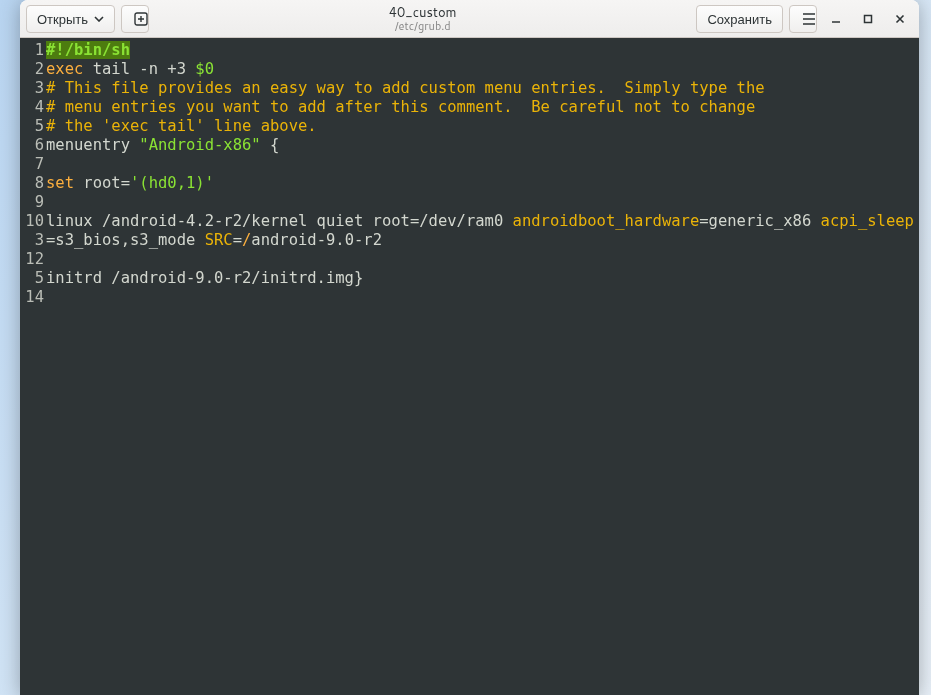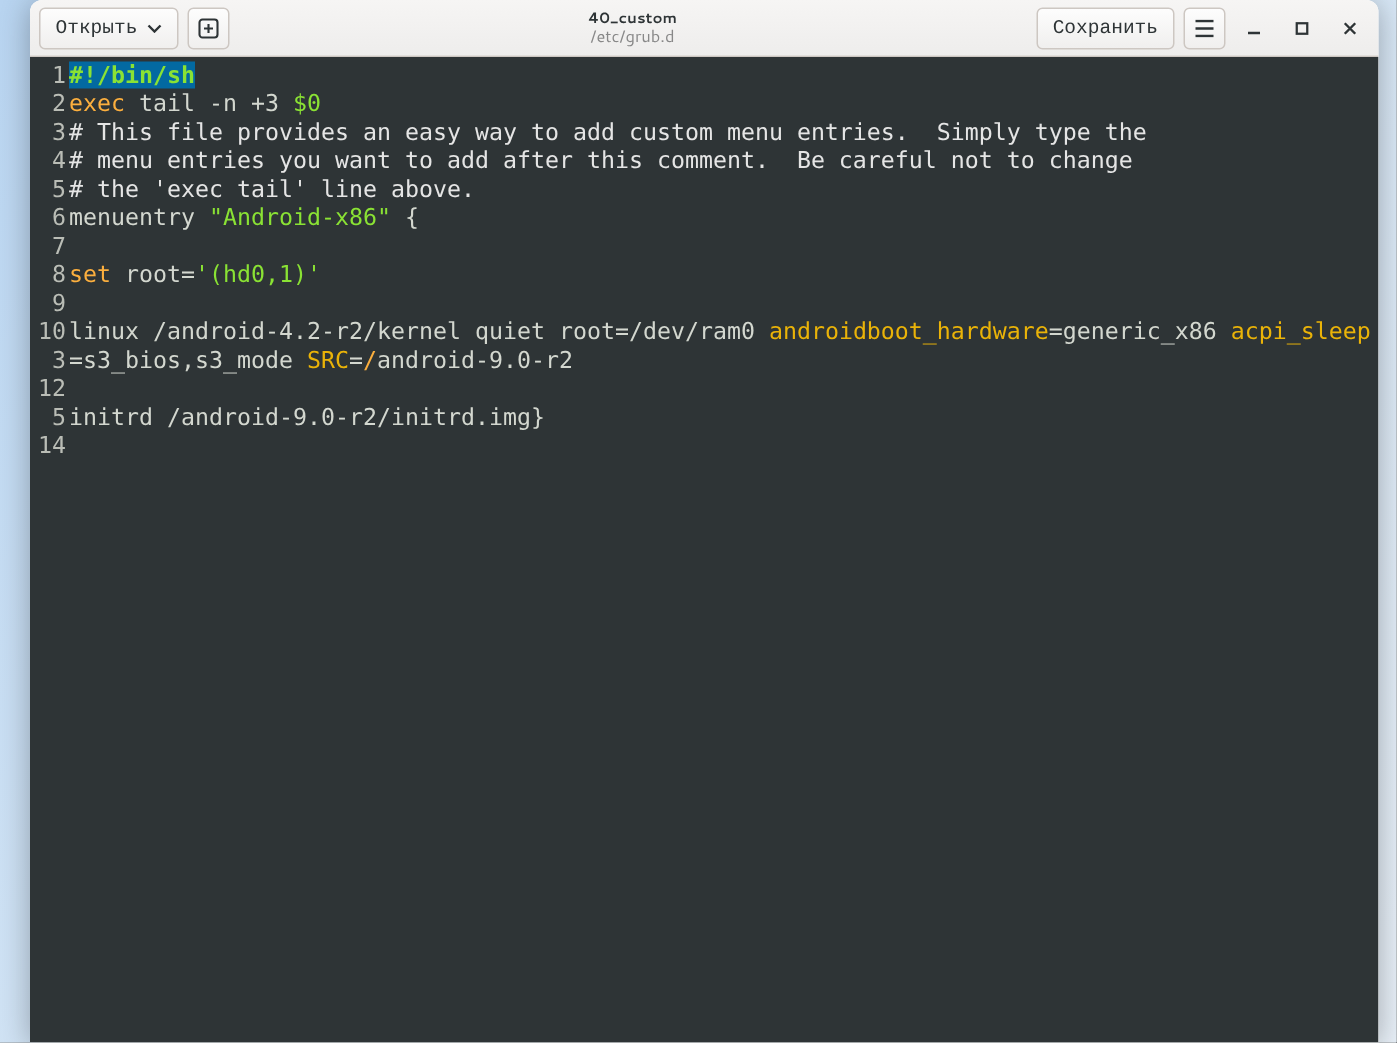--- a/index.html
+++ b/index.html
@@ -32,38 +32,37 @@
       padding: 0 6px;
       gap: 6px;
     }
     .btn {
       height: 28px;
       border: 1px solid #cdc7c2;
       border-radius: 4px;
       background: linear-gradient(to bottom, #fdfdfd, #f0efee);
       display: inline-flex;
       align-items: center;
-      justify-content: center;
+      justify-content: flex-end;
       padding: 0 10px;
       font-size: 13px;
       color: #2e3436;
       cursor: pointer;
-      font-family: Liberation Mono, monospace;
     }
     .btn-icon {
       width: 28px;
       padding: 0;
     }
     .btn-open { gap: 6px; }
     .title-center {
       flex: 1;
       text-align: center;
       line-height: 1.1;
     }
-    .title-main { font-weight: bold; font-size: 10px; color: #2e3436; }
+    .title-main { font-weight: normal; font-size: 13px; color: #2e3436; }
     .title-sub { font-size: 11px; color: #888; }
     .ctrl-group { display: flex; gap: 6px; align-items: center; }
     .win-ctrl {
       width: 26px;
       height: 26px;
       border: none;
       background: transparent;
       border-radius: 4px;
       display: inline-flex;
       align-items: center;
@@ -92,22 +91,22 @@
       flex: 1;
       color: #d3d7cf;
       padding-top: 3px;
       padding-left: 0;
       white-space: pre-wrap;
       word-break: break-all;
     }
     .kw { color: #fcaf3e; font-weight: normal; }
     .kw2 { color: #eab308; }
     .str { color: #8ae234; }
-    .shebang { color: #8ae234; font-weight: bold; background: #0369a1; text-align: center; }
-    .cm { color: #e5e5e5; }
+    .shebang { color: #8ae234; font-weight: bold; background: #4d7c0f; text-align: center; }
+    .cm { color: #eab308; }
     .var { color: #8ae234; }
     svg { display: block; }
   </style>
 </head>
 <body>
 
 <div class="window">
   <div class="titlebar">
     <div class="btn btn-open">
       <span>Открыть</span>

